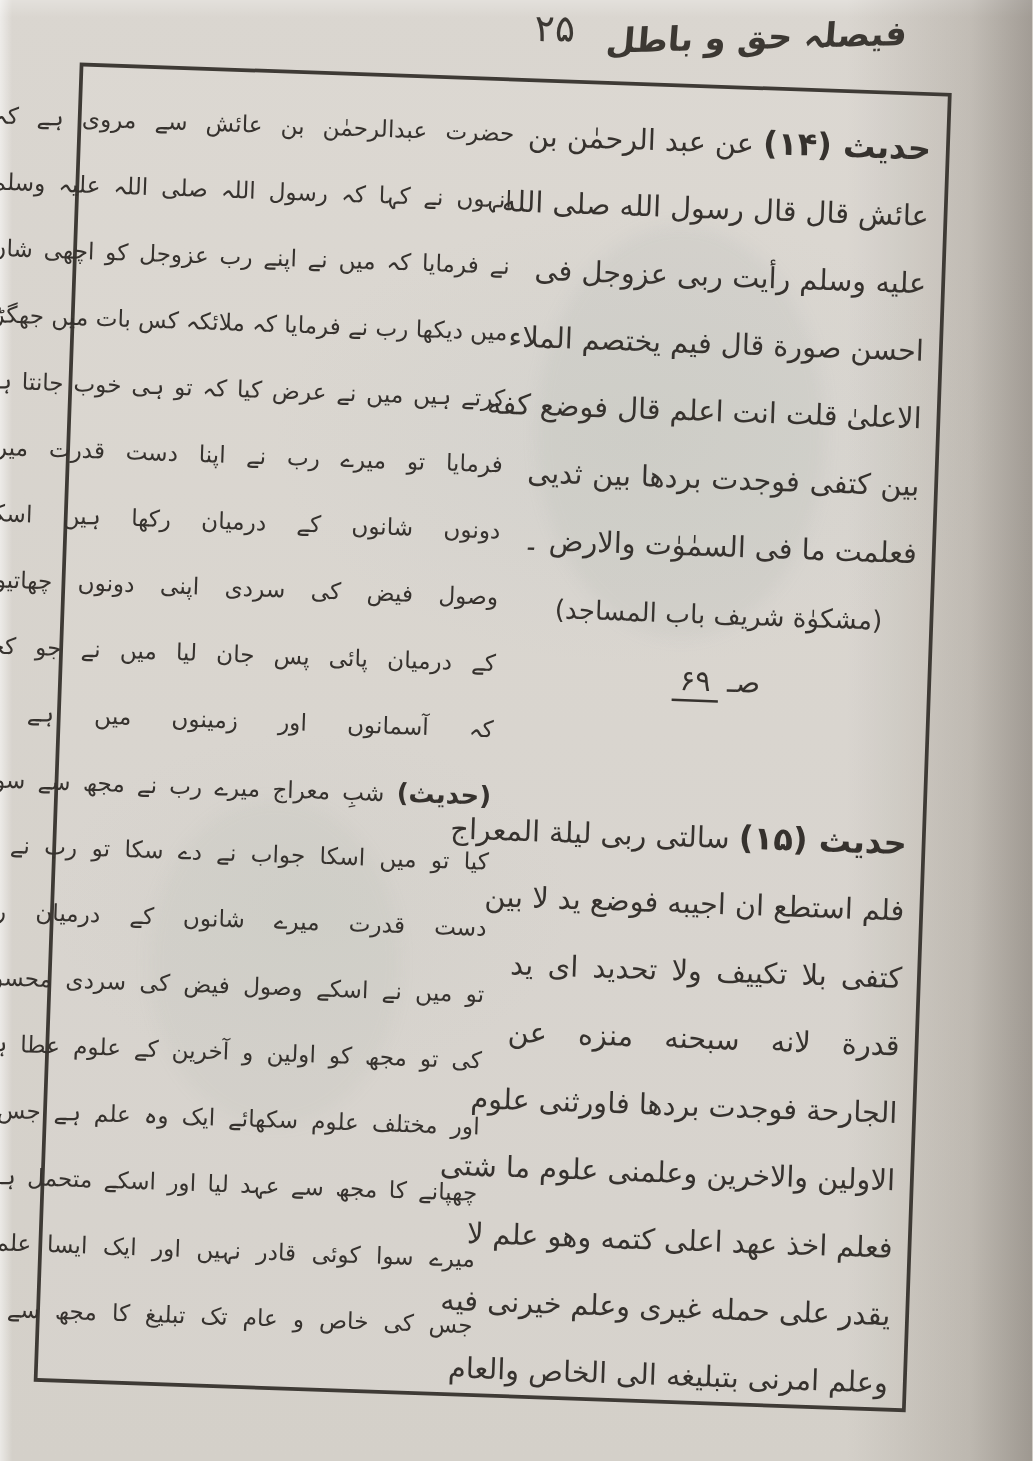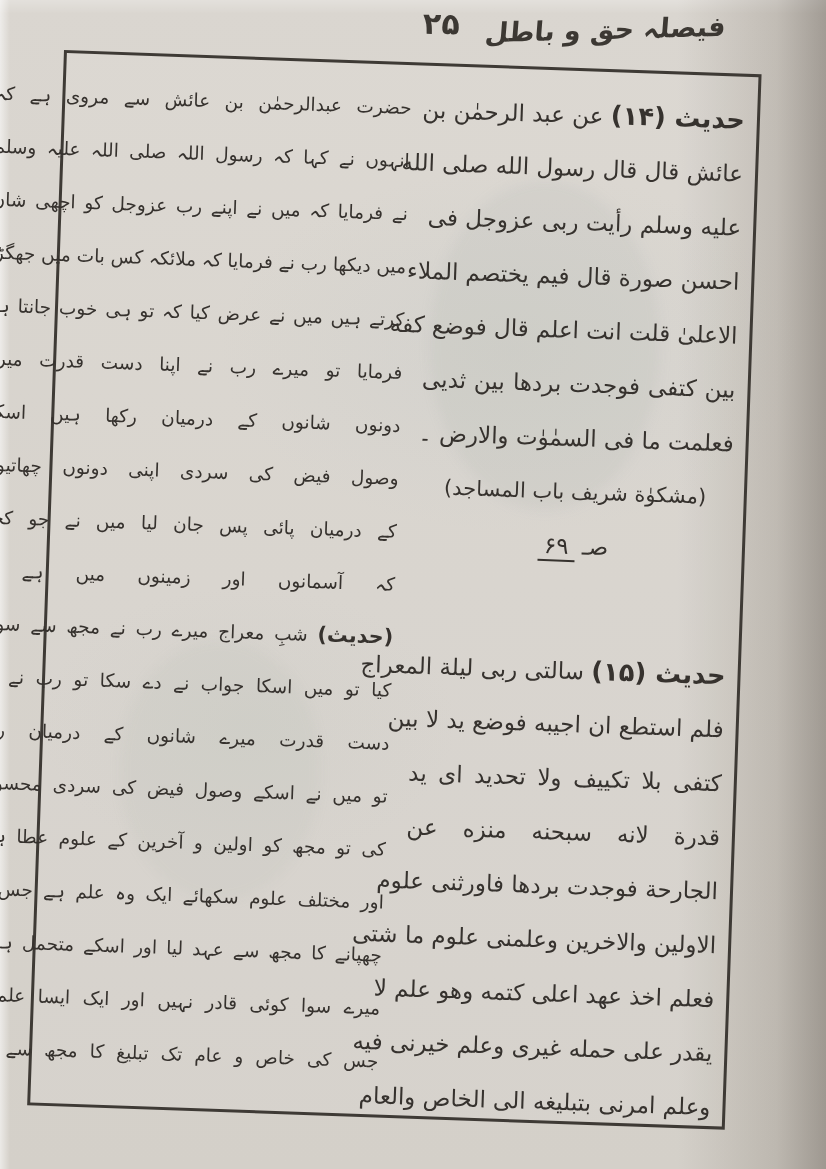--- a/index.html
+++ b/index.html
@@ -17,21 +17,21 @@
       linear-gradient(to right, rgba(0,0,0,0) 82%, rgba(96,86,74,.20) 94%, rgba(70,61,52,.38) 100%),
       linear-gradient(to bottom, rgba(255,255,255,.25) 0px, rgba(255,255,255,0) 14px),
       linear-gradient(#dad6d0,#d4d0c9);
   }
   .header{
     position:absolute;top:0;left:0;right:0;height:60px;
     color:#3c3833;
   }
   .page-number{
     position:absolute;top:6px;right:366px;
-    font-size:30px;font-weight:bold;letter-spacing:2px;
+    font-size:30px;font-weight:normal;letter-spacing:2px;
     transform:rotate(1deg);
   }
   .book-title{
     position:absolute;top:14px;right:100px;
     font-size:27px;font-weight:bold;
     transform:rotate(-1.5deg) skewX(-6deg);
     letter-spacing:0px;
   }
   .frame{
     position:absolute;left:64px;top:50px;width:698px;height:1056px;

